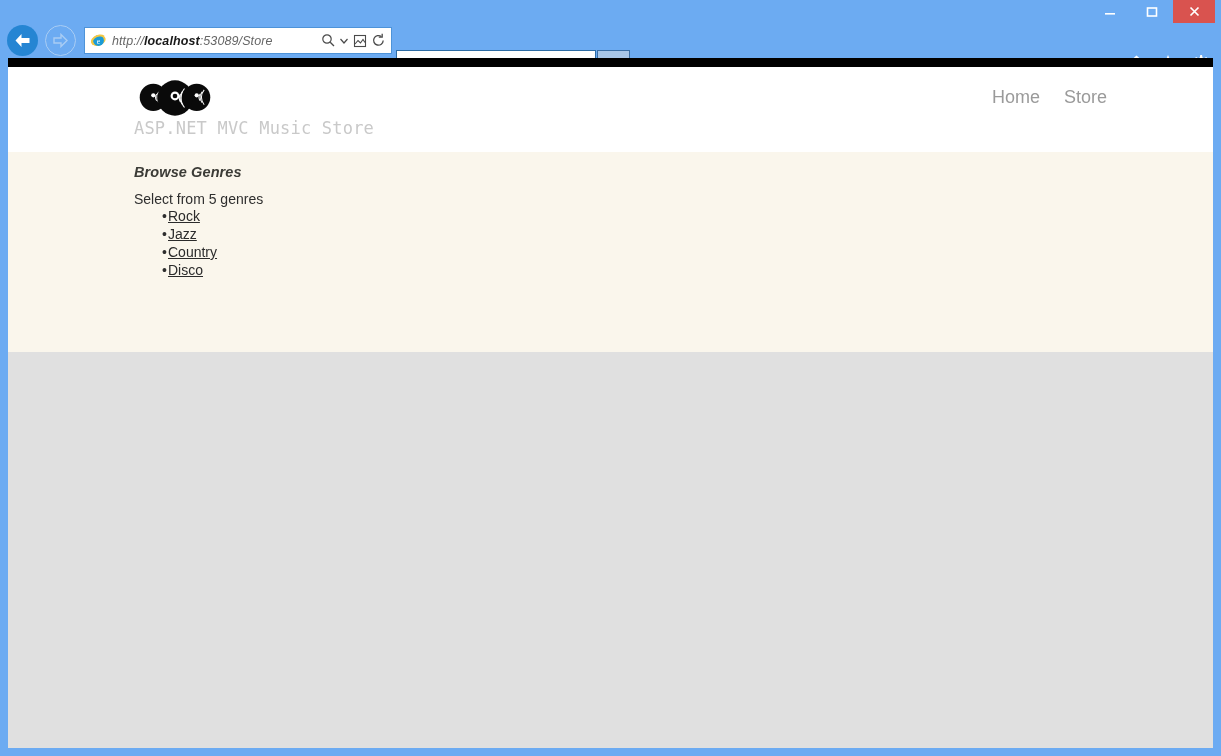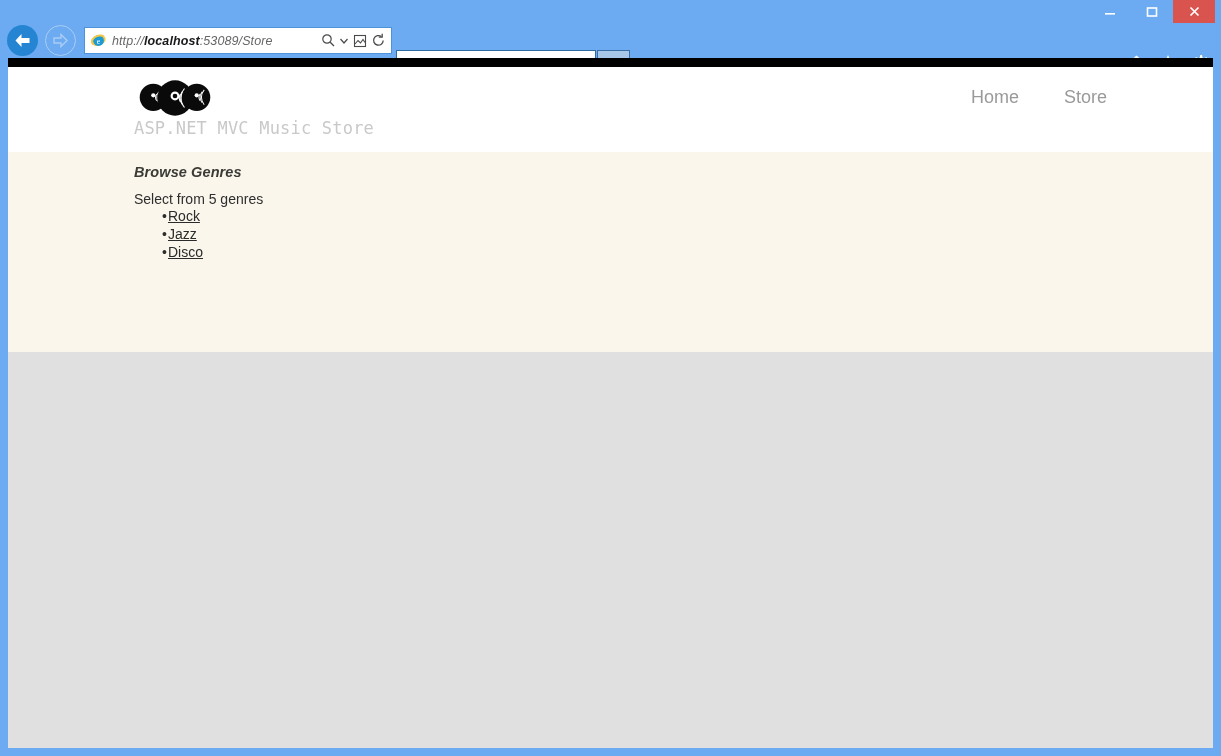--- a/index.html
+++ b/index.html
@@ -173,21 +173,21 @@
     font-family: "DejaVu Sans Mono", "Liberation Mono", monospace;
     font-size: 17px;
     color: #c9c9c9;
     white-space: nowrap;
     letter-spacing: .2px;
   }
   #main-nav {
     position: absolute;
     right: 106px; top: 20px;
     display: flex;
-    gap: 45px;
+    gap: 24px;
   }
   #main-nav a {
     font-size: 18px;
     color: #9a9a9a;
     text-decoration: none;
     font-family: "Liberation Sans", sans-serif;
   }
 
   
   #content {
@@ -378,19 +378,20 @@
         <a href="#">Store</a>
       </nav>
     </div>
 
     <div id="content">
       <h2 id="page-title">Browse Genres</h2>
       <p id="content-lead">Select from 5 genres</p>
       <ul id="genre-list">
         <li><a href="#">Rock</a></li>
         <li><a href="#">Jazz</a></li>
+        <li><a href="#">Country</a></li>
         <li><a href="#">Disco</a></li>
       </ul>
     </div>
 
     <div id="below-fold"></div>
   </div>
 </div>
 
 </body></html>

